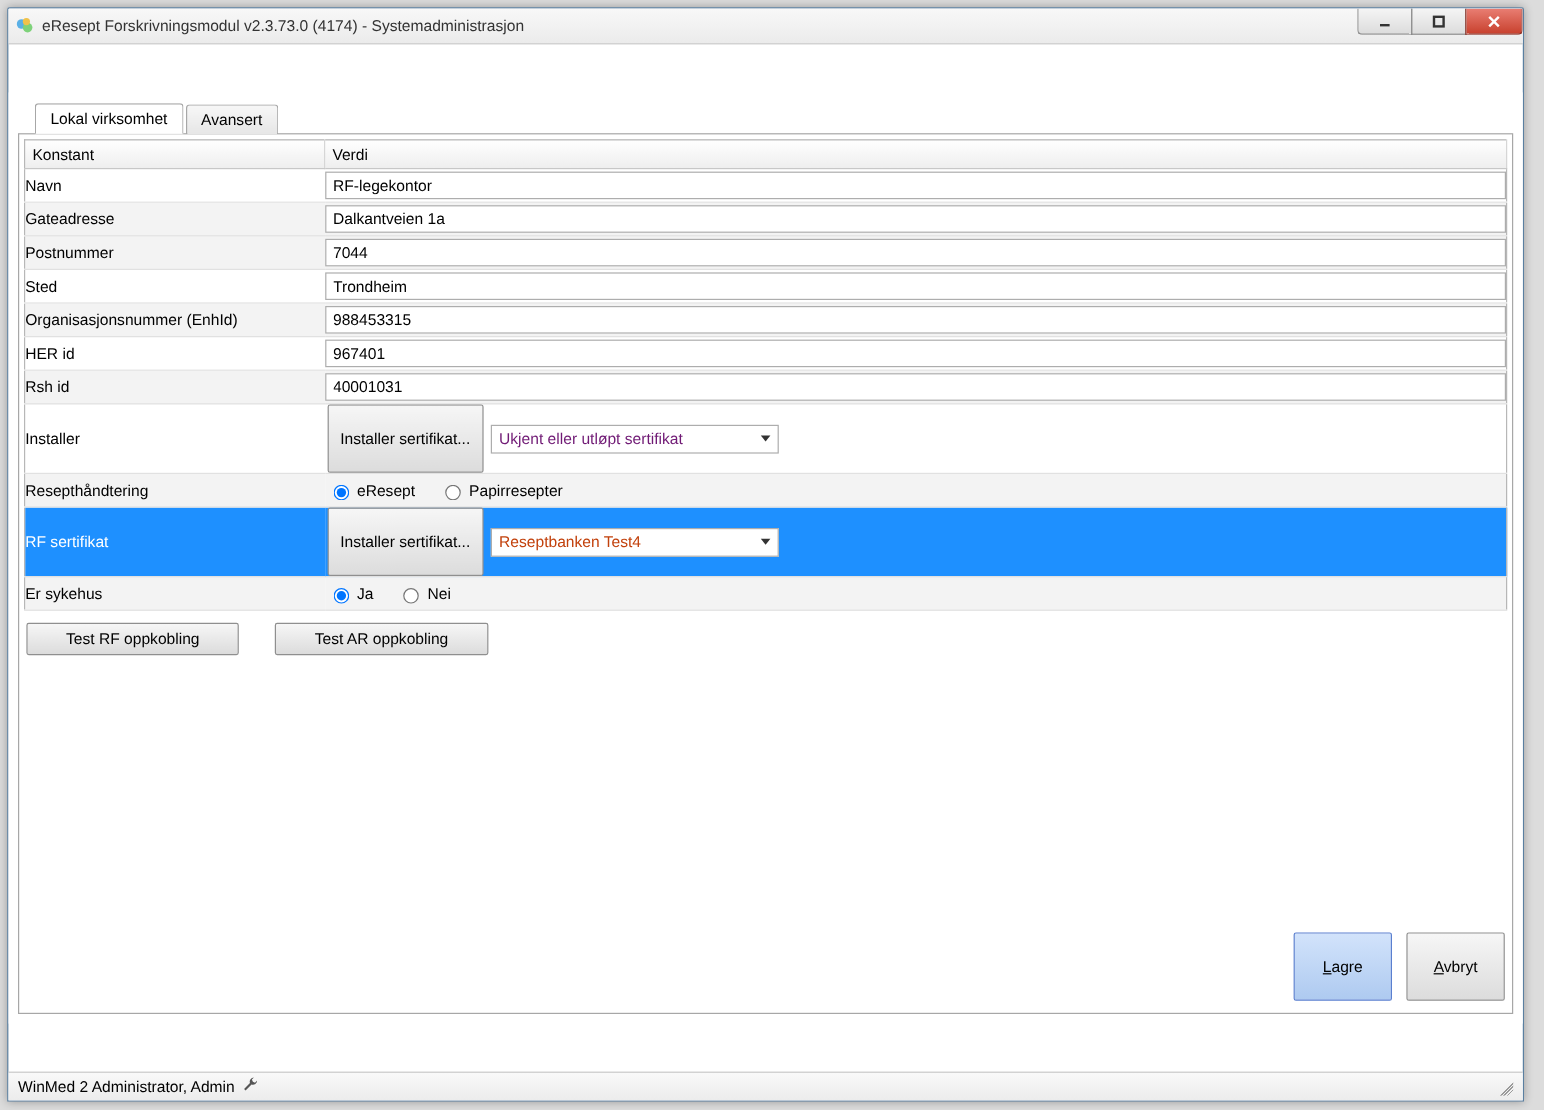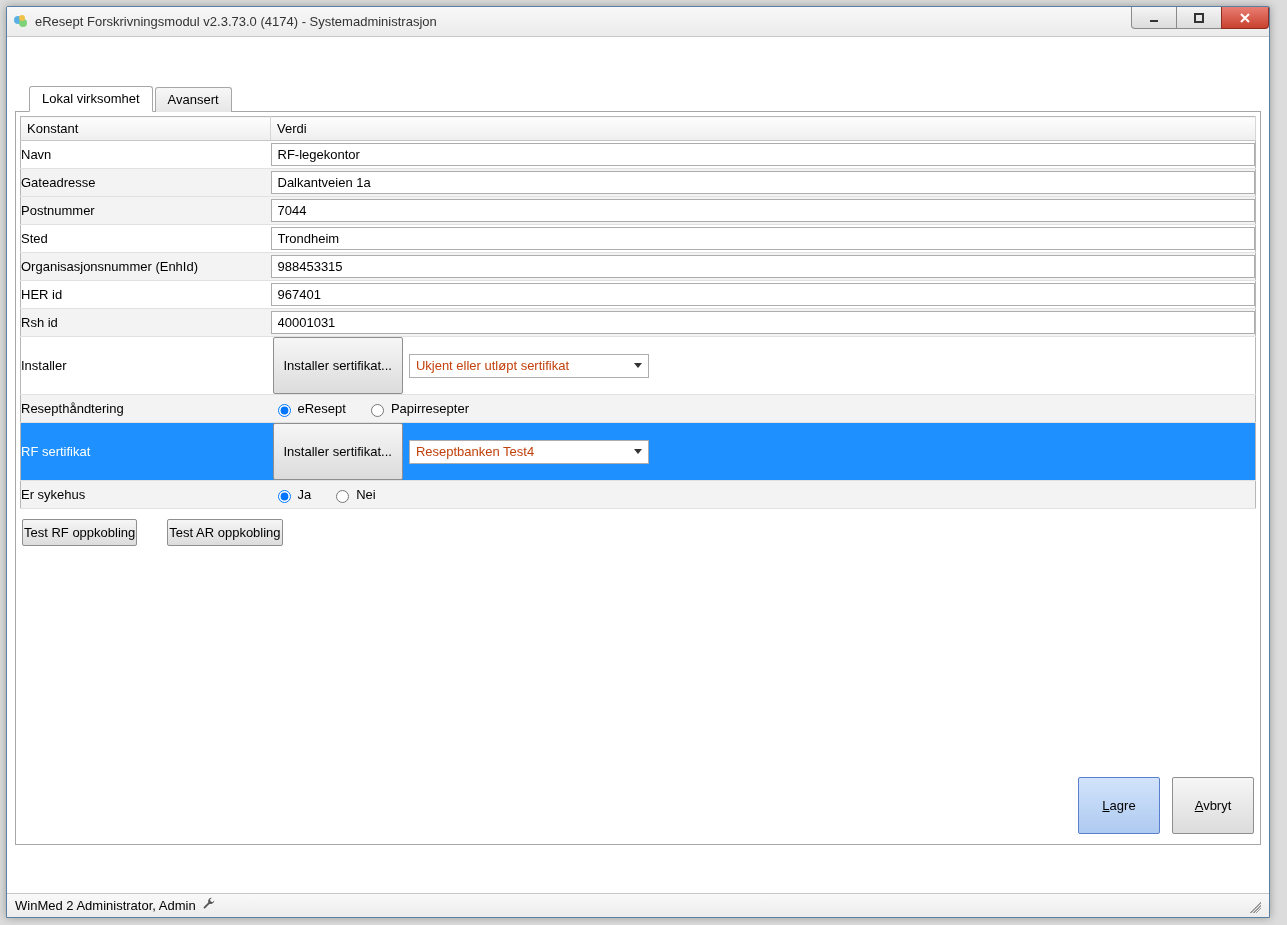--- a/index.html
+++ b/index.html
@@ -159,24 +159,24 @@
     min-width: 240px;
     height: 24px;
     justify-content: space-between;
   }
   .dropdown .caret {
     width: 0; height: 0;
     border-left: 4px solid transparent;
     border-right: 4px solid transparent;
     border-top: 5px solid #333;
   }
-  .dropdown.red { color: #c2410c; }
+  .dropdown.red { color: #701a75; }
   .radiogrp label { margin-right: 14px; display: inline-flex; align-items: center; gap: 4px; }
   .testbtns { padding: 10px 2px; display: flex; gap: 30px; }
-  .testbtns .btn { padding: 5px 1px; }
+  .testbtns .btn { padding: 5px 32px; }
   .footerbtns {
     display: flex;
     justify-content: flex-end;
     gap: 12px;
     padding: 6px 2px 2px;
   }
   .footerbtns .btn { width: 82px; text-align: center; }
   .statusbar {
     height: 24px;
     background: linear-gradient(#f9f9f9,#ececec);

